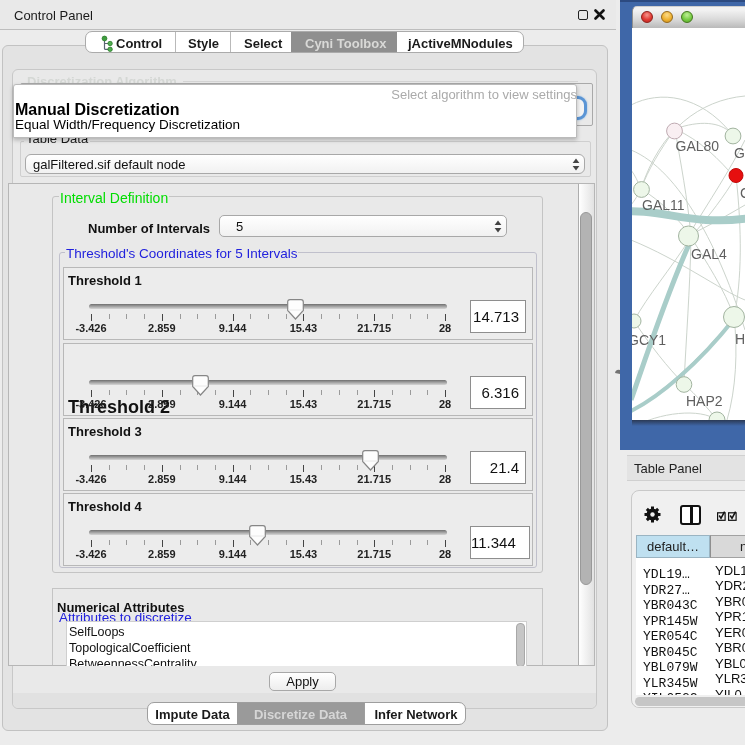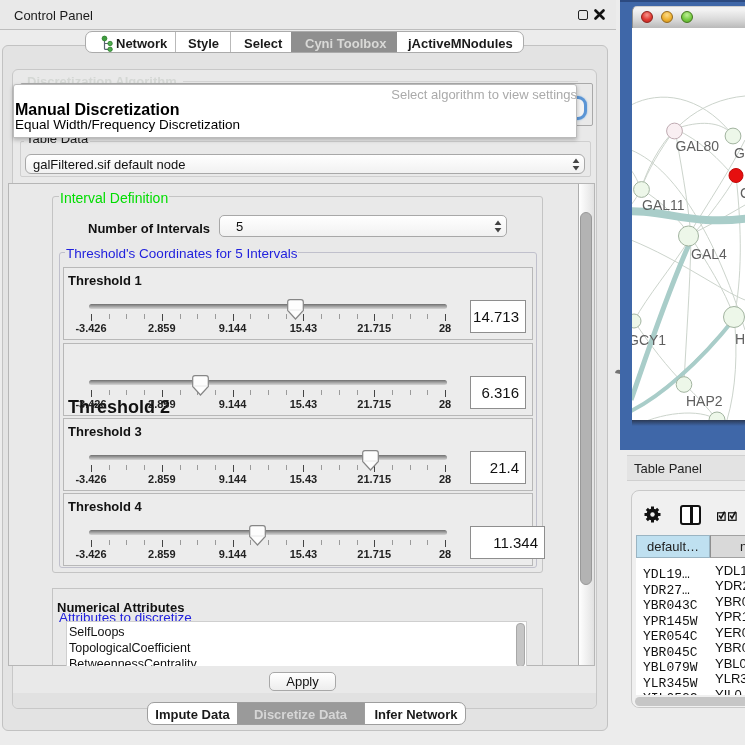--- a/index.html
+++ b/index.html
@@ -20,21 +20,21 @@
 <div class="abs" style="left:2px;top:45px;width:606px;height:686px;background:#e3e3e3;border:1px solid #c2c2c2;border-radius:6px;"></div>
 
 <div class="abs" style="left:12px;top:69px;width:585px;height:640px;background:#e9e9e9;border:1px solid #c8c8c8;border-radius:6px;"></div>
 <div class="abs" style="left:13px;top:693px;width:583px;height:15px;background:#e1e1e1;border-radius:0 0 6px 6px;"></div>
 
 <div class="abs" style="left:85px;top:31px;width:439px;height:22px;background:#fff;border:1px solid #ababab;border-radius:7px;overflow:hidden;font-size:13px;font-weight:bold;color:#1a1a1a;">
   <div class="abs" style="left:89px;top:0;width:1px;height:22px;background:#b9b9b9;"></div>
   <div class="abs" style="left:144px;top:0;width:1px;height:22px;background:#b9b9b9;"></div>
   <div class="abs" style="left:205px;top:0;width:1px;height:22px;background:#b9b9b9;"></div>
   <div class="abs" style="left:205px;top:0;width:106px;height:22px;background:#8f8f8f;"></div>
-  <div class="abs" style="left:30px;top:4px;">Network</div>
+  <div class="abs" style="left:30px;top:4px;">Control</div>
   <div class="abs" style="left:102px;top:4px;">Style</div>
   <div class="abs" style="left:158px;top:4px;">Select</div>
   <div class="abs" style="left:219px;top:4px;color:#d9d9d7;">Cyni Toolbox</div>
   <div class="abs" style="left:322px;top:4px;">jActiveMNodules</div>
 
   <svg class="abs" style="left:14px;top:3px;" width="14" height="17" viewBox="0 0 14 17">
     <path d="M4.5 5.5 L4.5 14.3 M4.5 8.5 L9.6 8.5 M4.5 14.3 L9.6 14.3" stroke="#5a6472" stroke-width="1.2" fill="none"></path>
     <circle cx="4.5" cy="3.5" r="2.4" fill="#3f9e3f" stroke="#2a7a2a" stroke-width="0.8"></circle>
     <circle cx="10.1" cy="8.5" r="2.2" fill="#4fae4f" stroke="#2a7a2a" stroke-width="0.8"></circle>
     <circle cx="10.1" cy="14.3" r="2.2" fill="#4fae4f" stroke="#2a7a2a" stroke-width="0.8"></circle>
@@ -208,21 +208,21 @@
     <div class="abs" style="left:61.0px;top:548px;width:60px;text-align:center;font-size:11px;font-weight:bold;color:#222;">-3.426</div>
     <div class="abs" style="left:131.8px;top:548px;width:60px;text-align:center;font-size:11px;font-weight:bold;color:#222;">2.859</div>
     <div class="abs" style="left:202.6px;top:548px;width:60px;text-align:center;font-size:11px;font-weight:bold;color:#222;">9.144</div>
     <div class="abs" style="left:273.4px;top:548px;width:60px;text-align:center;font-size:11px;font-weight:bold;color:#222;">15.43</div>
     <div class="abs" style="left:344.2px;top:548px;width:60px;text-align:center;font-size:11px;font-weight:bold;color:#222;">21.715</div>
     <div class="abs" style="left:415.0px;top:548px;width:60px;text-align:center;font-size:11px;font-weight:bold;color:#222;">28</div>
     <svg class="abs" style="left:248.9px;top:525px;" width="17" height="21" viewBox="0 0 17 21">
     <path d="M3 0.7 L14 0.7 Q16.3 0.7 16.3 3 L16.3 11.5 L8.5 20 L0.7 11.5 L0.7 3 Q0.7 0.7 3 0.7 Z" fill="#fdfdfd" stroke="#868686" stroke-width="1.2"></path>
     <path d="M1.5 11 L15.5 11" stroke="#e8e8e8" stroke-width="1"></path>
   </svg>
-    <div class="abs" style="left:470px;top:526px;width:75px;height:33px;background:#fff;border:1px solid #8e8e8e;font-size:15px;color:#111;text-align:right;padding:7px 6px 0 0;">11.344</div>
+    <div class="abs" style="left:470px;top:526px;width:60px;height:33px;background:#fff;border:1px solid #8e8e8e;font-size:15px;color:#111;text-align:left;padding:7px 6px 0 0;">11.344</div>
   </div>
 
 <div class="abs" style="left:52px;top:588px;width:491px;height:77px;border:1px solid #c4c4c4;border-top:1px solid #c4c4c4;border-bottom:none;"></div>
 <div class="abs" style="left:58px;top:610px;font-size:13.5px;color:#2222dd;background:#e9e9e9;padding:0 1px;">Attributes to discretize</div>
 <div class="abs" style="left:57px;top:600px;font-size:13px;font-weight:bold;color:#111;">Numerical Attributes</div>
 <div class="abs" style="left:66px;top:621px;width:461px;height:45px;background:#fff;border:1px solid #cfcfcf;border-bottom:none;overflow:hidden;">
   <div style="font-size:12.5px;color:#111;padding:2px 0 0 2px;line-height:16px;">SelfLoops<br>TopologicalCoefficient<br>BetweennessCentrality</div>
   <div class="abs" style="right:1px;top:1px;width:9px;height:44px;background:#c6c6c6;border:1px solid #a8a8a8;border-radius:4px;"></div>
 </div>
 

